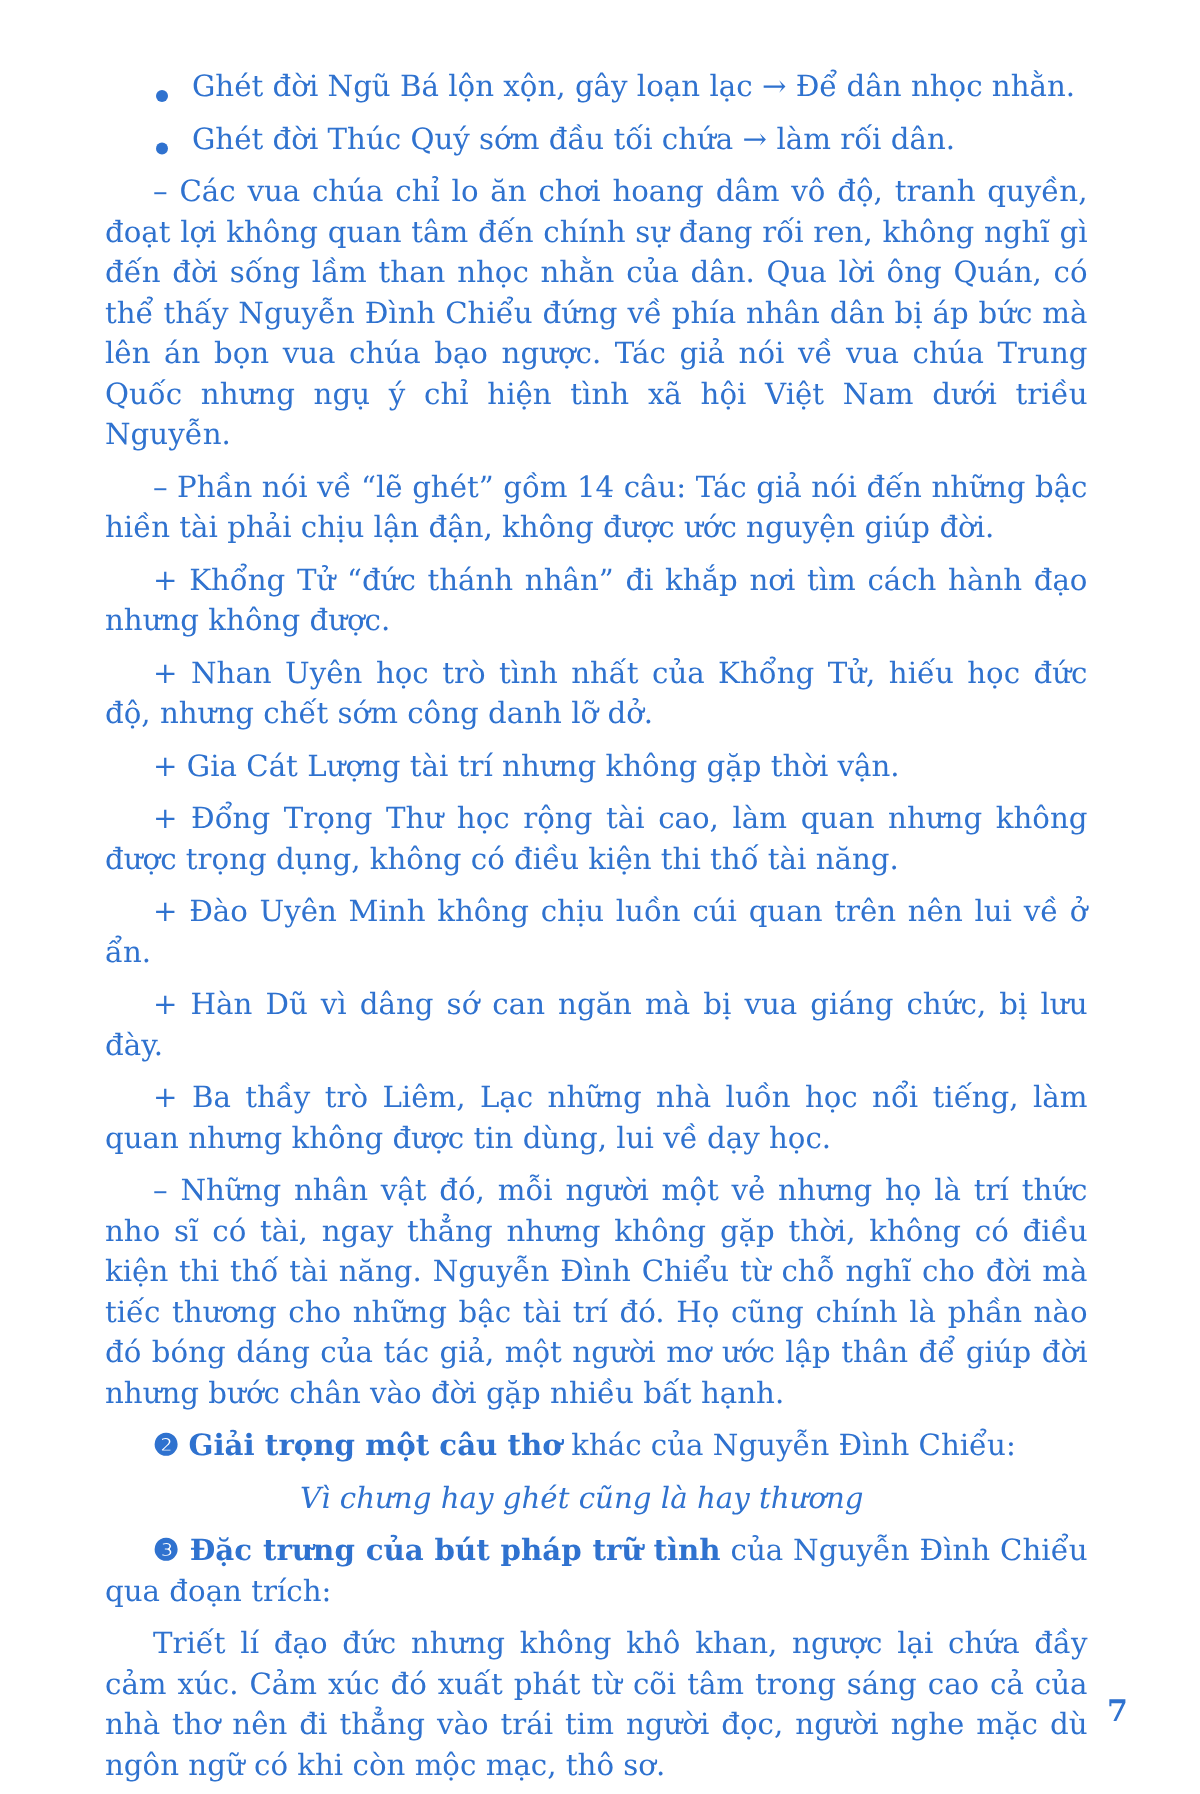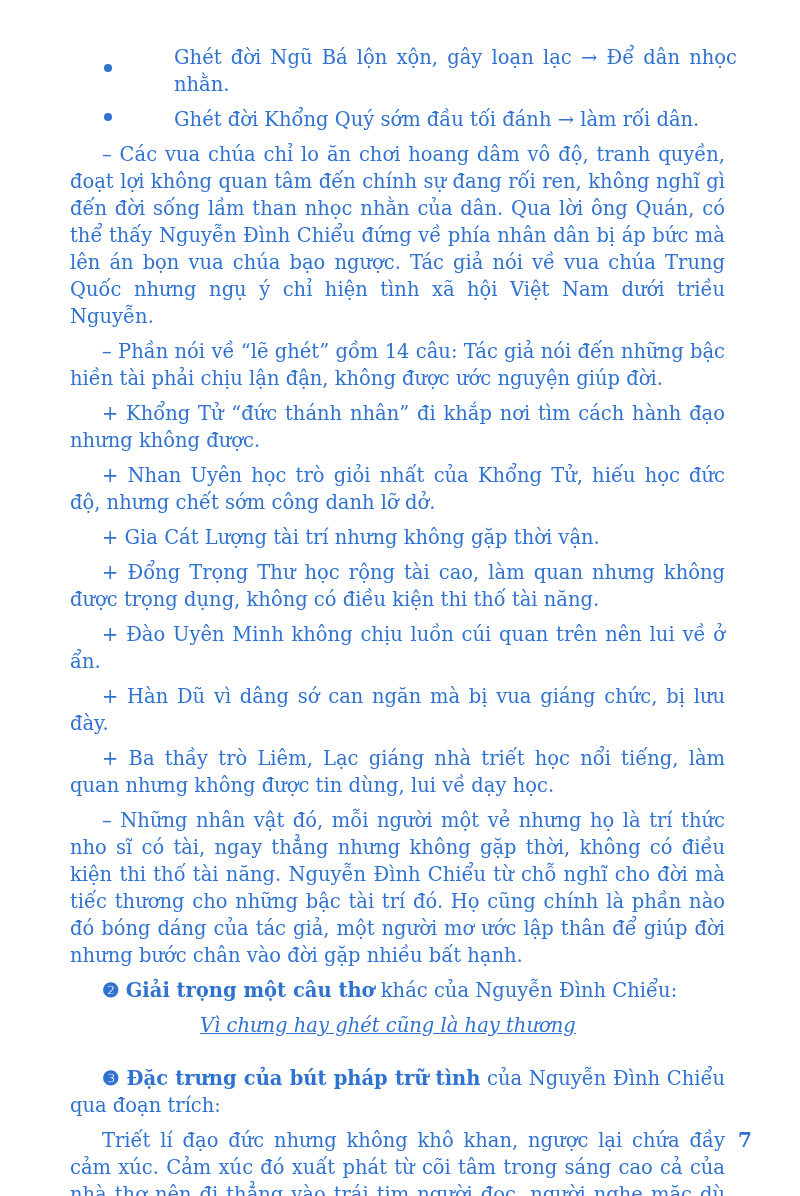--- a/index.html
+++ b/index.html
@@ -4,53 +4,53 @@
   <style>
     html, body { margin: 0; padding: 0; background: #ffffff; }
     body { width: 800px; height: 1196px; position: relative; overflow: hidden; }
     .page {
       position: absolute; left: 70px; top: 44px; width: 667px;
       font-family: "DejaVu Serif", "Liberation Serif", serif;
       font-size: 19.5px; line-height: 27px; color: #2f72cf;
       text-align: justify;
     }
     .page p { margin: 0 12px 8px 0; text-indent: 32px; }
-    .bullet { display: flex; align-items: center; margin: 0 0 8px 34px; gap: 46px; }
+    .bullet { display: flex; align-items: flex-end; margin: 0 0 8px 34px; }
     .bullet .dot { width: 8px; height: 8px; border-radius: 50%; background: #2f72cf; display: inline-block; margin-right: 16px; transform: translateY(-3px); flex: 0 0 auto; }
     .heading-num { font-weight: bold; }
     .bold { font-weight: bold; }
-    .verse { font-style: italic; margin: 0 0 26px 0; padding-left: 130px; text-decoration: underline; }
+    .verse { font-style: italic; margin: 0 0 8px 0; padding-left: 130px; }
     .page-number {
       position: absolute; right: 48px; top: 1128px;
       font-family: "DejaVu Serif", "Liberation Serif", serif;
       font-weight: bold; font-size: 20px; color: #2f72cf;
     }
   </style>
 </head>
 <body>
 
 <div class="page">
   <div class="bullet">
     <span class="dot"></span>
     <span>Ghét đời Ngũ Bá lộn xộn, gây loạn lạc → Để dân nhọc nhằn.</span>
   </div>
   <div class="bullet">
     <span class="dot"></span>
-    <span>Ghét đời Khổng Quý sớm đầu tối đánh → làm rối dân.</span>
+    <span>Ghét đời Thúc Quý sớm đầu tối chứa → làm rối dân.</span>
   </div>
 
   <p>– Các vua chúa chỉ lo ăn chơi hoang dâm vô độ, tranh quyền, đoạt lợi không quan tâm đến chính sự đang rối ren, không nghĩ gì đến đời sống lầm than nhọc nhằn của dân. Qua lời ông Quán, có thể thấy Nguyễn Đình Chiểu đứng về phía nhân dân bị áp bức mà lên án bọn vua chúa bạo ngược. Tác giả nói về vua chúa Trung Quốc nhưng ngụ ý chỉ hiện tình xã hội Việt Nam dưới triều Nguyễn.</p>
   <p>– Phần nói về “lẽ ghét” gồm 14 câu: Tác giả nói đến những bậc hiền tài phải chịu lận đận, không được ước nguyện giúp đời.</p>
   <p>+ Khổng Tử “đức thánh nhân” đi khắp nơi tìm cách hành đạo nhưng không được.</p>
-  <p>+ Nhan Uyên học trò giỏi nhất của Khổng Tử, hiếu học đức độ, nhưng chết sớm công danh lỡ dở.</p>
+  <p>+ Nhan Uyên học trò tình nhất của Khổng Tử, hiếu học đức độ, nhưng chết sớm công danh lỡ dở.</p>
   <p>+ Gia Cát Lượng tài trí nhưng không gặp thời vận.</p>
   <p>+ Đổng Trọng Thư học rộng tài cao, làm quan nhưng không được trọng dụng, không có điều kiện thi thố tài năng.</p>
   <p>+ Đào Uyên Minh không chịu luồn cúi quan trên nên lui về ở ẩn.</p>
   <p>+ Hàn Dũ vì dâng sớ can ngăn mà bị vua giáng chức, bị lưu đày.</p>
-  <p>+ Ba thầy trò Liêm, Lạc giáng nhà triết học nổi tiếng, làm quan nhưng không được tin dùng, lui về dạy học.</p>
+  <p>+ Ba thầy trò Liêm, Lạc những nhà luồn học nổi tiếng, làm quan nhưng không được tin dùng, lui về dạy học.</p>
   <p>– Những nhân vật đó, mỗi người một vẻ nhưng họ là trí thức nho sĩ có tài, ngay thẳng nhưng không gặp thời, không có điều kiện thi thố tài năng. Nguyễn Đình Chiểu từ chỗ nghĩ cho đời mà tiếc thương cho những bậc tài trí đó. Họ cũng chính là phần nào đó bóng dáng của tác giả, một người mơ ước lập thân để giúp đời nhưng bước chân vào đời gặp nhiều bất hạnh.</p>
 
   <p>
     <span class="heading-num">❷</span>
     <span class="bold">Giải trọng một câu thơ</span><span> khác của Nguyễn Đình Chiểu:</span>
   </p>
   <div class="verse">Vì chưng hay ghét cũng là hay thương</div>
 
   <p>
     <span class="heading-num">❸</span>

